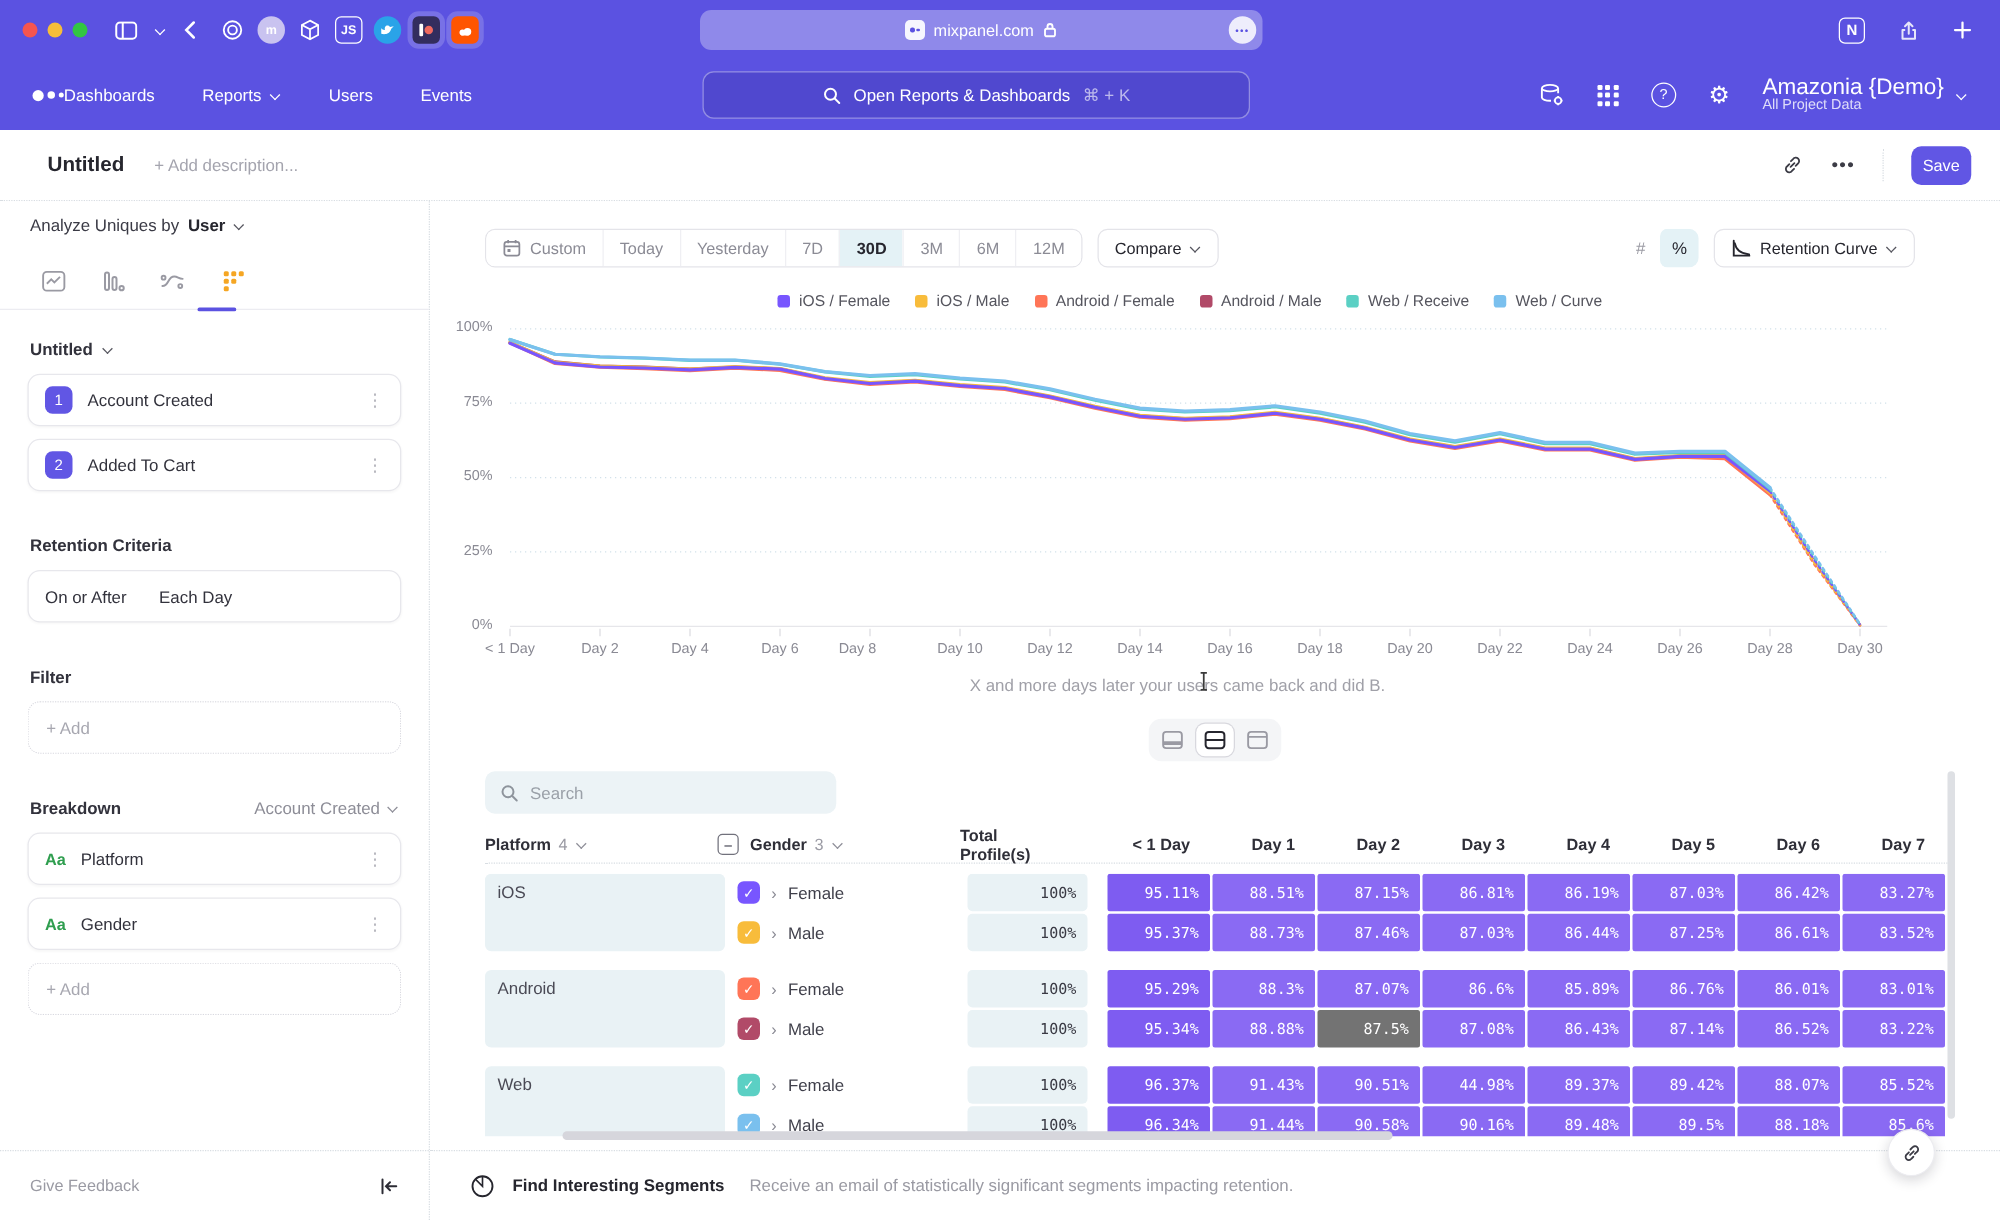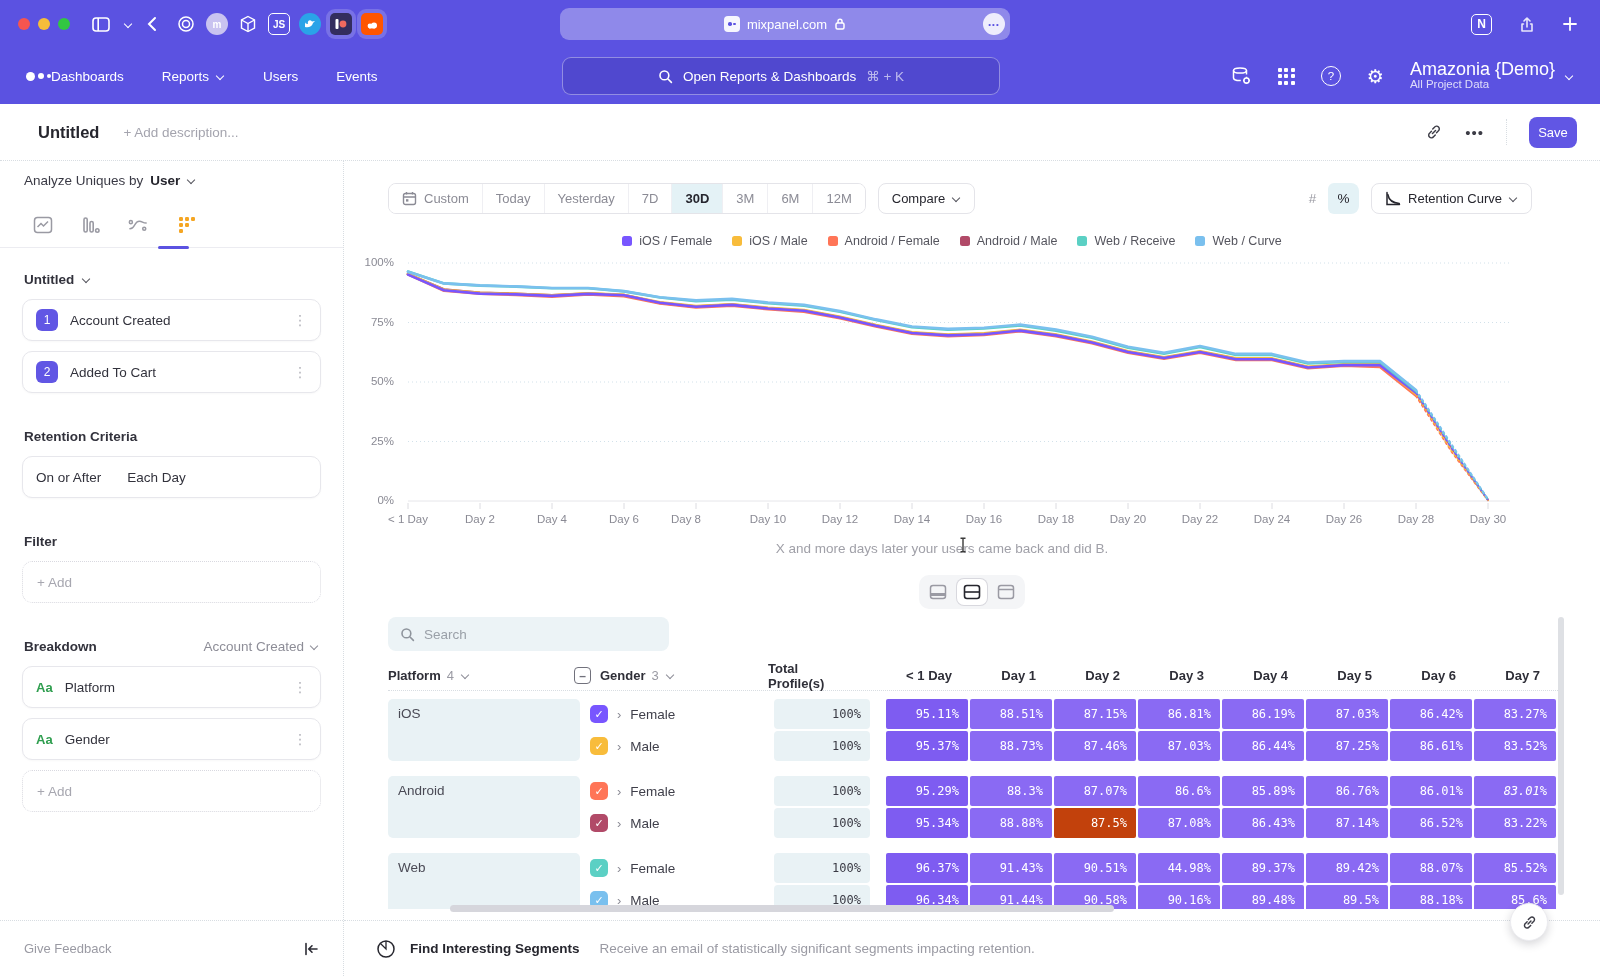--- a/index.html
+++ b/index.html
@@ -653,34 +653,34 @@
               </div>
               <div class="totcell">100%</div>
               <div class="dcells">
                 <div class="dcell" style="background: rgb(126, 92, 241);">95.29%</div>
                 <div class="dcell" style="background: rgb(138, 106, 243);">88.3%</div>
                 <div class="dcell" style="background: rgb(138, 106, 243);">87.07%</div>
                 <div class="dcell" style="background: rgb(138, 106, 243);">86.6%</div>
                 <div class="dcell" style="background: rgb(138, 106, 243);">85.89%</div>
                 <div class="dcell" style="background: rgb(138, 106, 243);">86.76%</div>
                 <div class="dcell" style="background: rgb(138, 106, 243);">86.01%</div>
-                <div class="dcell" style="background: rgb(138, 106, 243); font-style: italic;">83.01%</div>
+                <div class="dcell" style="background: rgb(138, 106, 243);">83.01%</div>
               </div>
             </div>
             <div class="trow">
               <div class="gcell">
                 <span class="cbox" style="background: rgb(177, 74, 104);">✓</span>
                 <span class="exp">›</span>
                 <span class="gname">Male</span>
               </div>
               <div class="totcell">100%</div>
               <div class="dcells">
                 <div class="dcell" style="background: rgb(126, 92, 241);">95.34%</div>
                 <div class="dcell" style="background: rgb(138, 106, 243);">88.88%</div>
-                <div class="dcell" style="background: #c2410c;">87.5%</div>
+                <div class="dcell" style="background: #737373;">87.5%</div>
                 <div class="dcell" style="background: rgb(138, 106, 243);">87.08%</div>
                 <div class="dcell" style="background: rgb(138, 106, 243);">86.43%</div>
                 <div class="dcell" style="background: rgb(138, 106, 243);">87.14%</div>
                 <div class="dcell" style="background: rgb(138, 106, 243);">86.52%</div>
                 <div class="dcell" style="background: rgb(138, 106, 243);">83.22%</div>
               </div>
             </div>
           </div>
         </div>
         <div class="tgroup">

